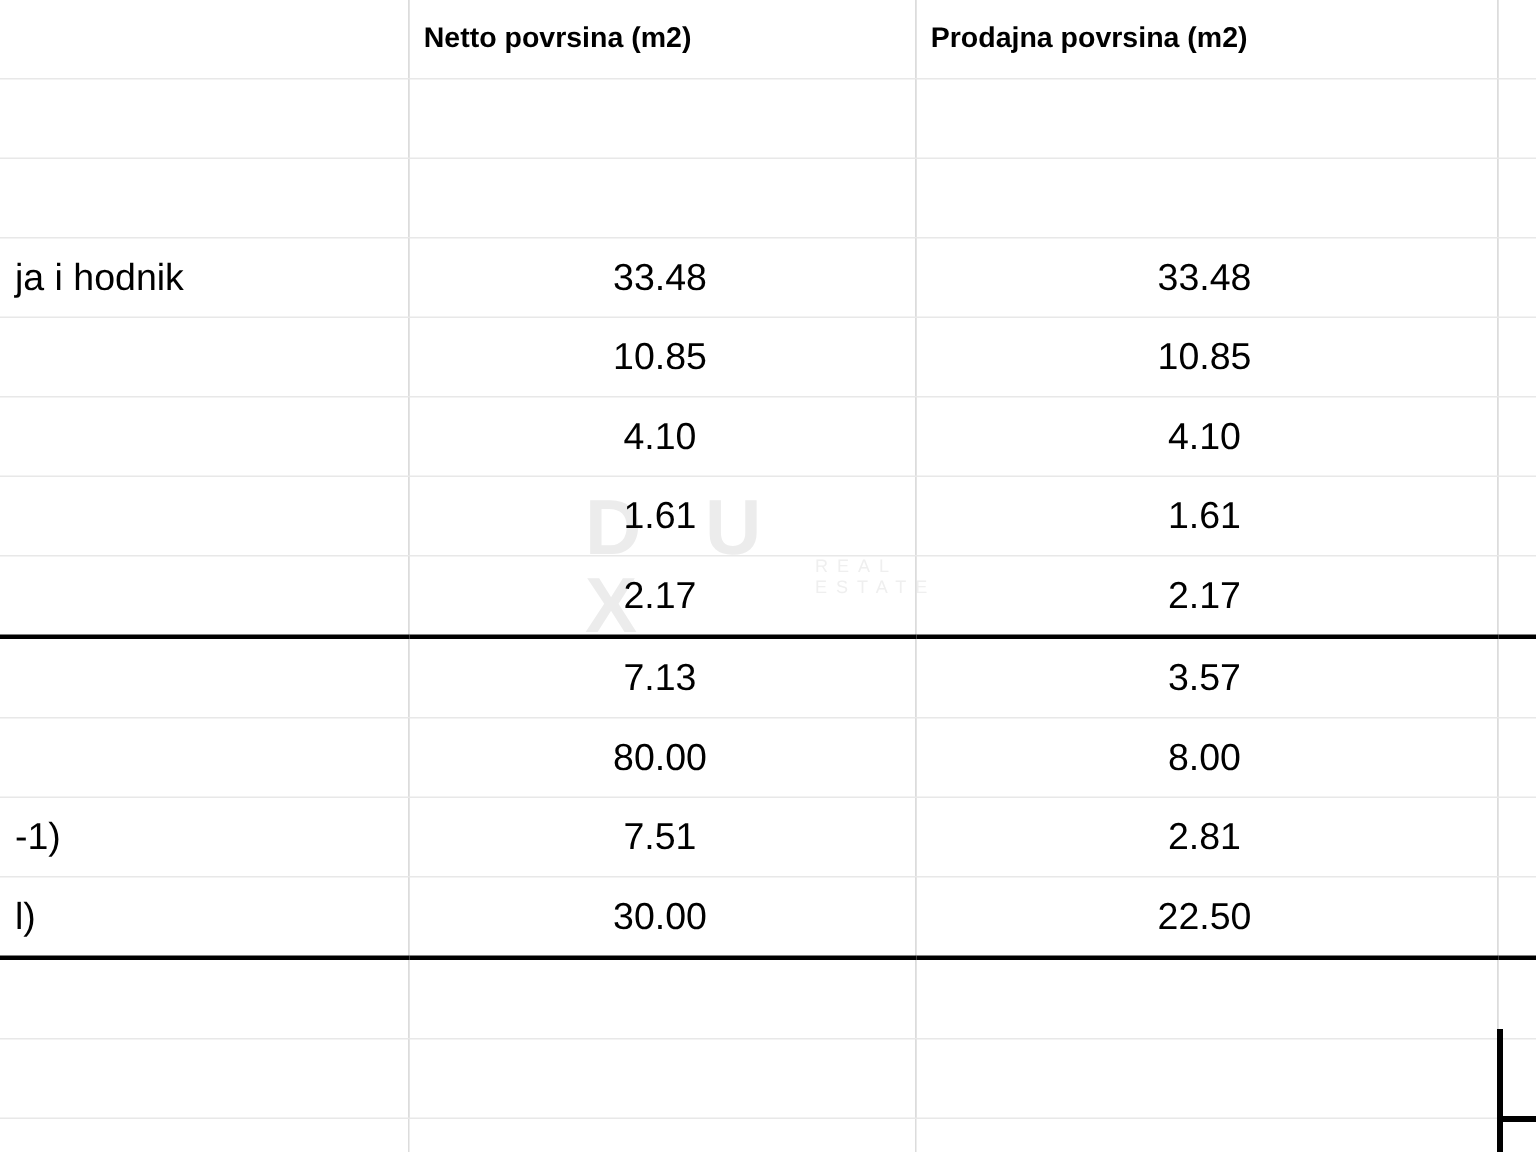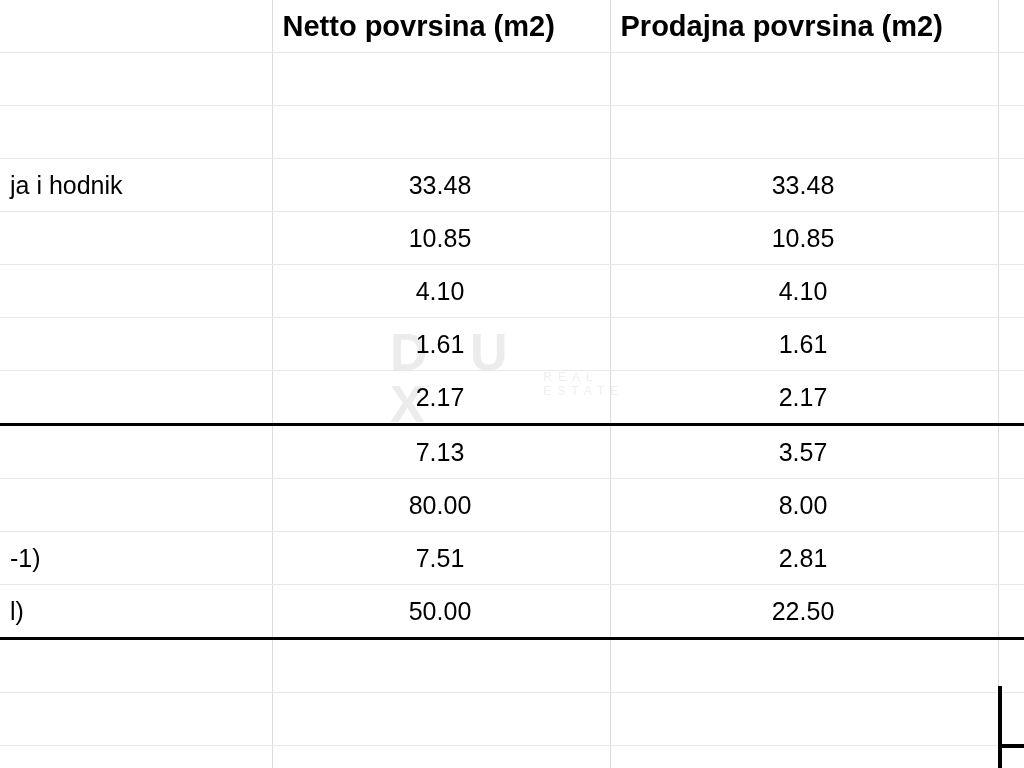--- a/index.html
+++ b/index.html
@@ -68,21 +68,21 @@
     font-size: 25px;
     vertical-align: middle;
     border-right: 1px solid #dcdcdc;
     border-bottom: 1px solid #e8e8e8;
     background: transparent;
     white-space: nowrap;
     overflow: hidden;
   }
   table.grid tr.header td {
     font-weight: bold;
-    font-size: 29px;
+    font-size: 19px;
     border-bottom: 1px solid #e8e8e8;
   }
   .num { text-align: center; }
   .lbl { text-align: left; }
   .c-tailcell { border-right: none; }
 
   
   tr.rule-top-strong td { border-top: 3px solid #000000; }
   tr.rule-bottom-strong td { border-bottom: 3px solid #000000; }
 
@@ -220,21 +220,21 @@
 
       <tr>
         <td class="lbl">-1)</td>
         <td class="num">7.51</td>
         <td class="num">2.81</td>
         <td class="c-tailcell"></td>
       </tr>
 
       <tr class="rule-bottom-strong">
         <td class="lbl">l)</td>
-        <td class="num">50.00</td>
+        <td class="num">30.00</td>
         <td class="num">22.50</td>
         <td class="c-tailcell"></td>
       </tr>
 
       <tr>
         <td class="lbl"></td>
         <td class="num"></td>
         <td class="num"></td>
         <td class="c-tailcell"></td>
       </tr>

